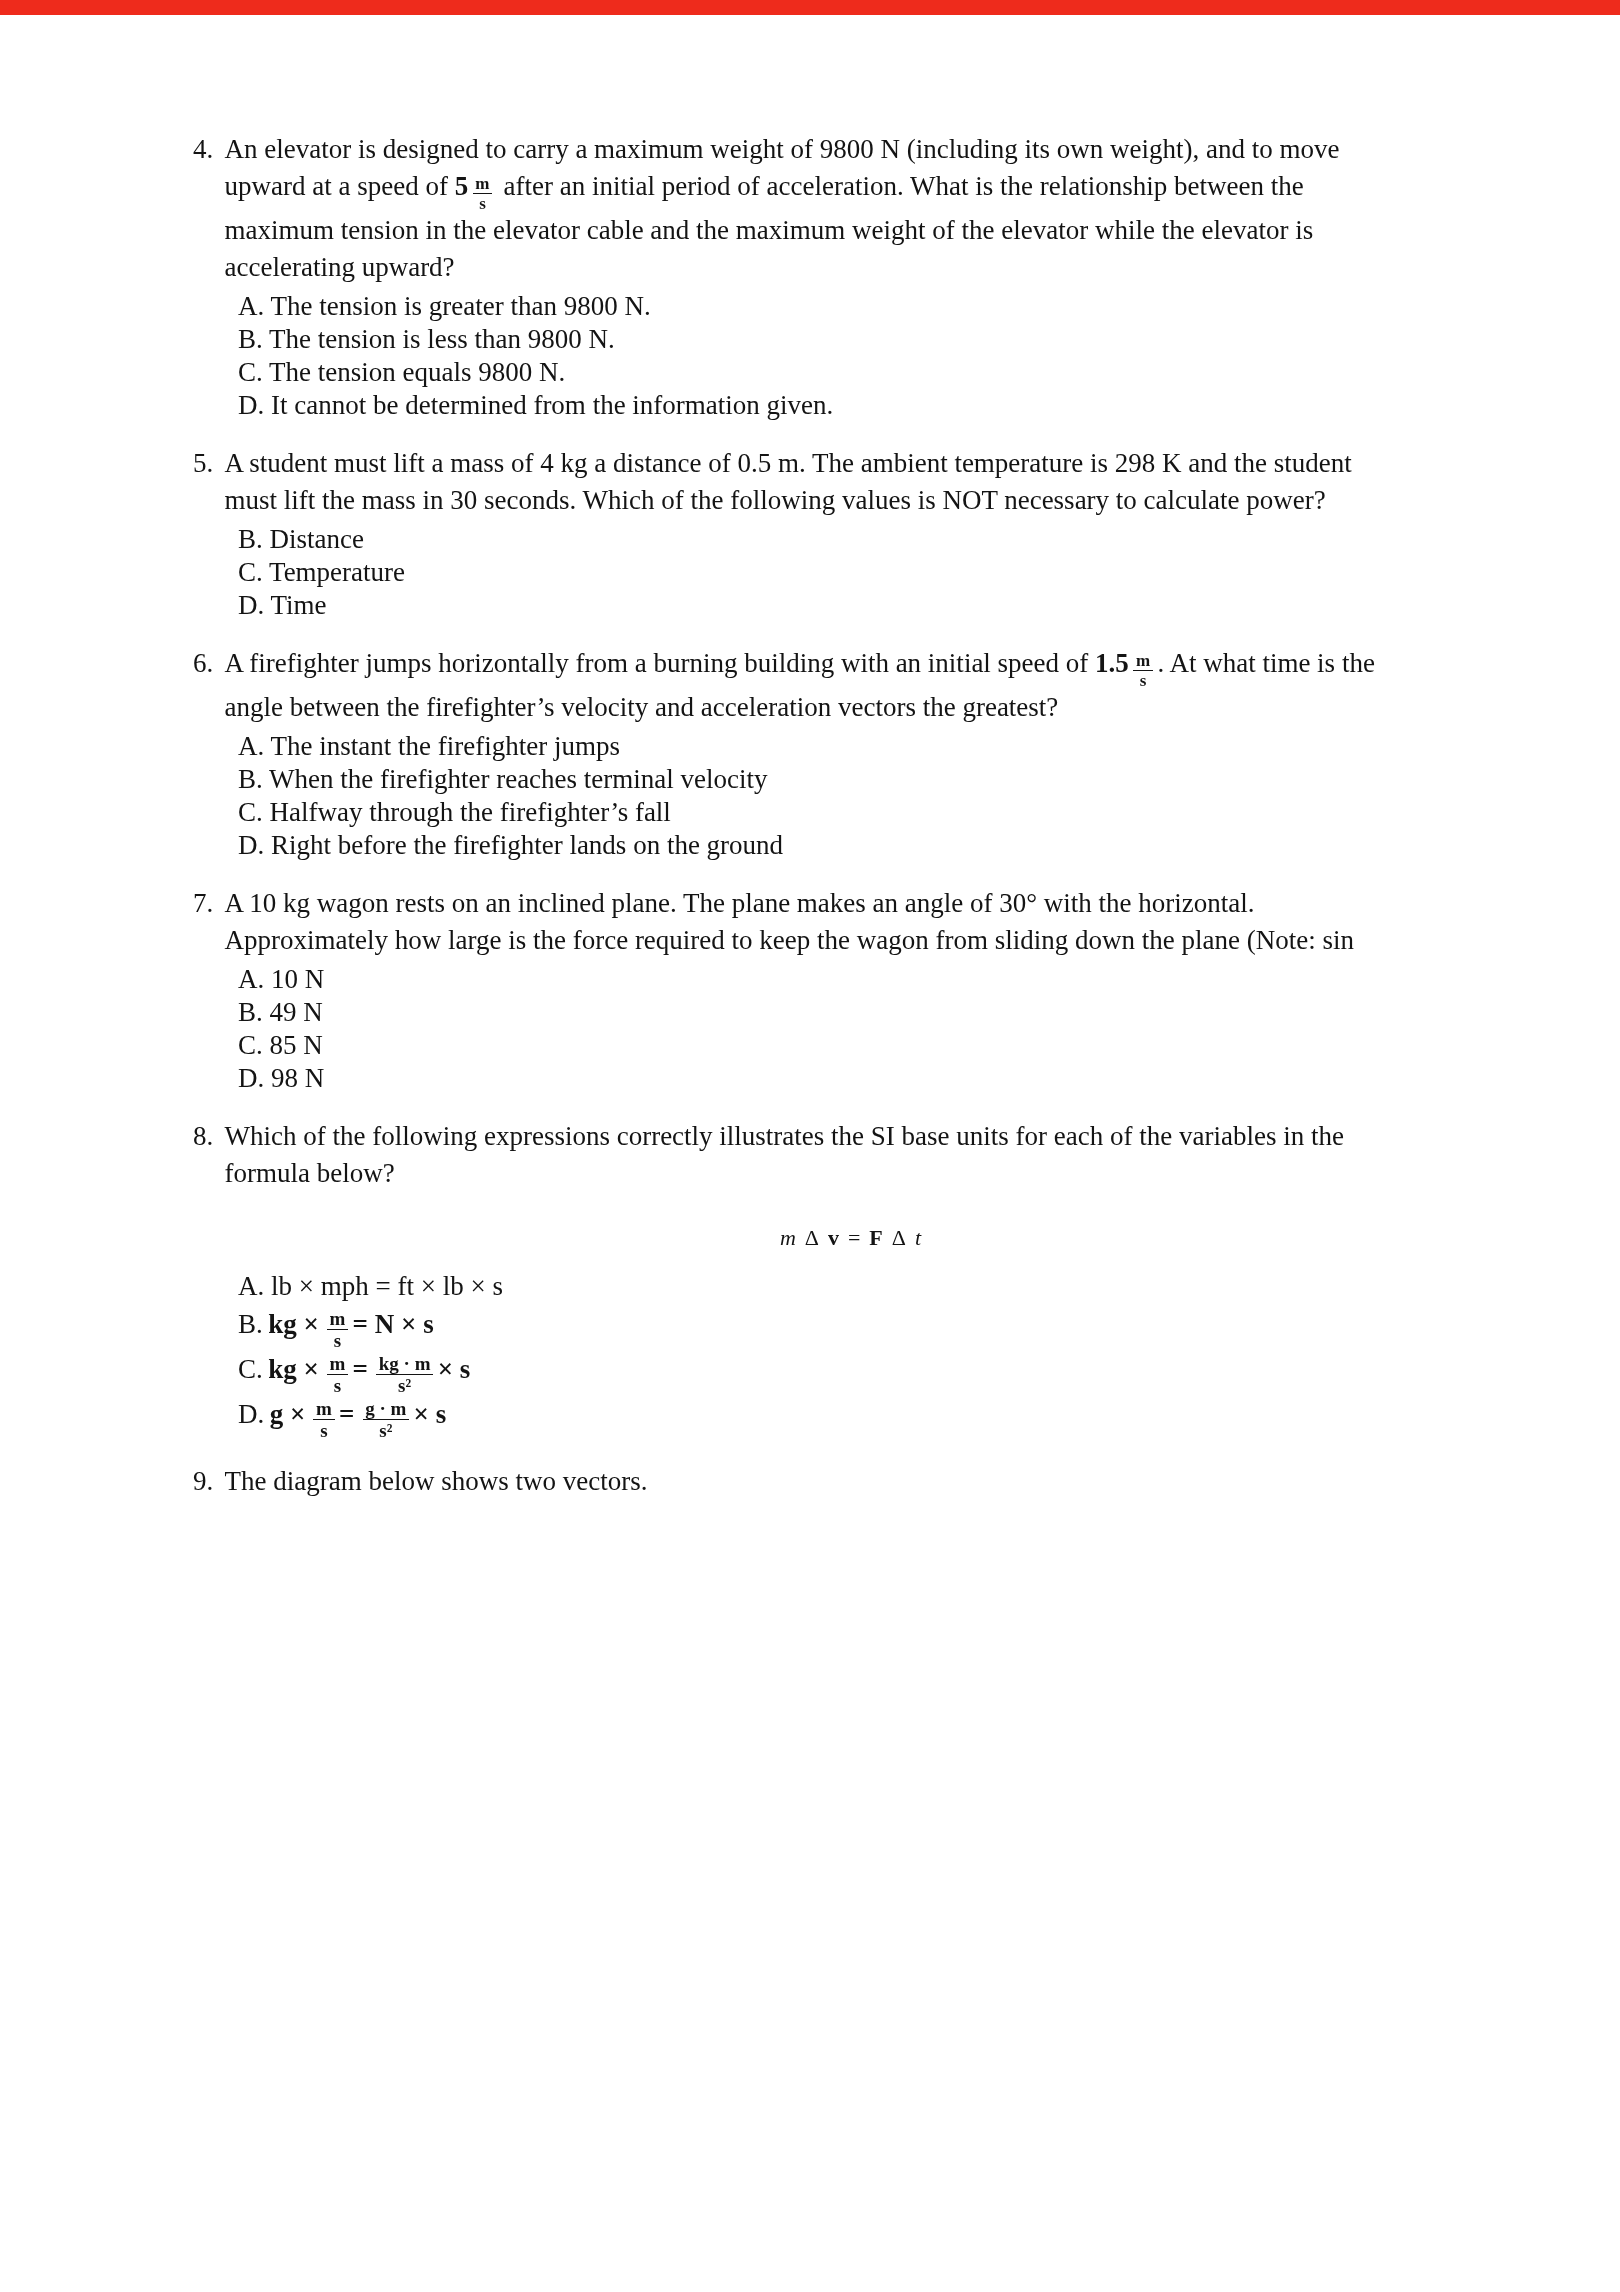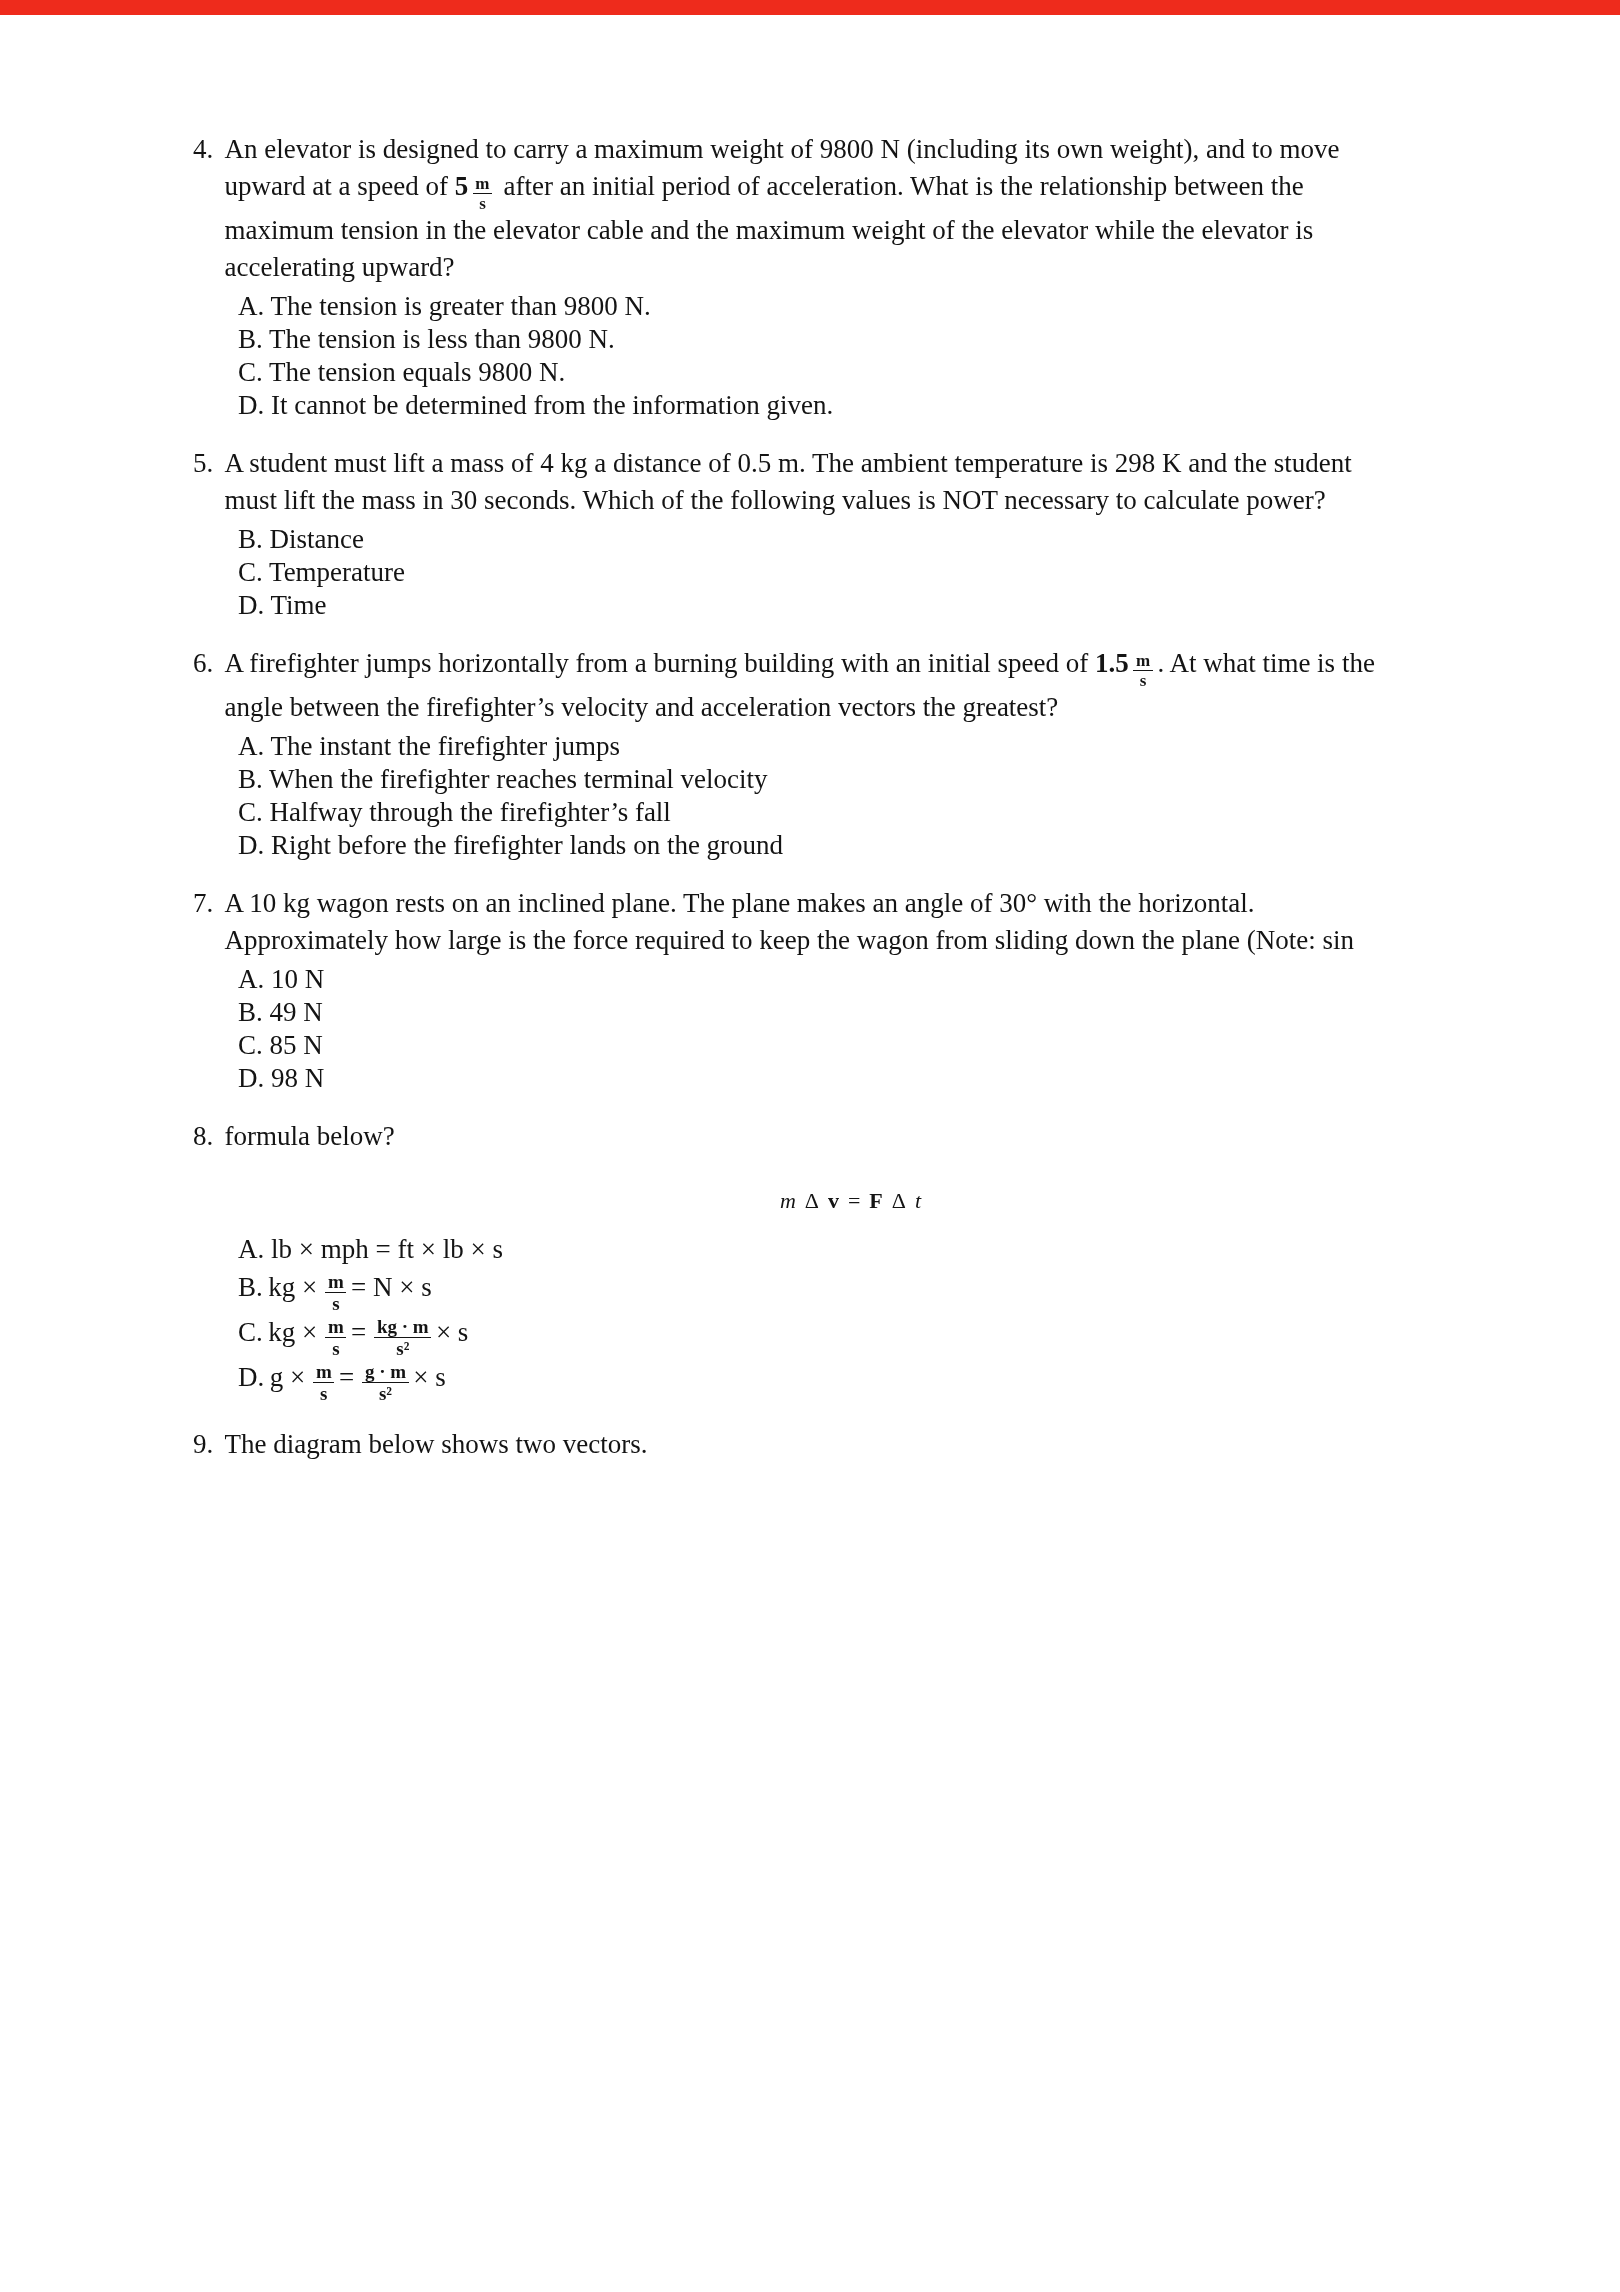--- a/index.html
+++ b/index.html
@@ -84,21 +84,21 @@
     font-size: 22px;
   }
   .formula span { margin: 0 4.5px; }
   .option-math {
     line-height: 38px;
     white-space: nowrap;
   }
   .option-math .frac .num,
   .option-math .frac .den { font-size: 19px; }
   .opt-label { font-weight: normal; margin-right: 5.4px; }
-  .mathseg { font-weight: normal; margin-right: 3.6px; margin-top: 23px; }
+  .mathseg { font-weight: bold; margin-right: 3.6px; margin-top: 23px; }
 </style>
 </head>
 <body>
 
 <div class="page">
   <div class="top-bar"></div>
 
   <div class="content">
 
     <div class="question">
@@ -154,20 +154,21 @@
           <div class="option">B. 49 N</div>
           <div class="option">C. 85 N</div>
           <div class="option">D. 98 N</div>
         </div>
       </div>
     </div>
 
     <div class="question">
       <div class="qnum">8.</div>
       <div class="qbody">
+        <div class="qline">Which of the following expressions correctly illustrates the SI base units for each of the variables in the</div>
         <div class="qline">formula below?</div>
 
         <div class="formula"><span class="mitalic">m</span><span>Δ</span><span class="mbold">v</span><span>=</span><span class="mbold">F</span><span>Δ</span><span class="mitalic">t</span></div>
 
         <div class="options">
           <div class="option option-math">A. lb × mph = ft × lb × s</div>
 
           <div class="option option-math"><span class="opt-label">B.</span><span class="mathseg">kg ×</span><span class="frac"><span class="num">m</span><span class="den">s</span></span><span class="mathseg">= N × s</span></div>
 
           <div class="option option-math"><span class="opt-label">C.</span><span class="mathseg">kg ×</span><span class="frac"><span class="num">m</span><span class="den">s</span></span><span class="mathseg">=</span><span class="frac"><span class="num">kg · m</span><span class="den">s²</span></span><span class="mathseg">× s</span></div>

